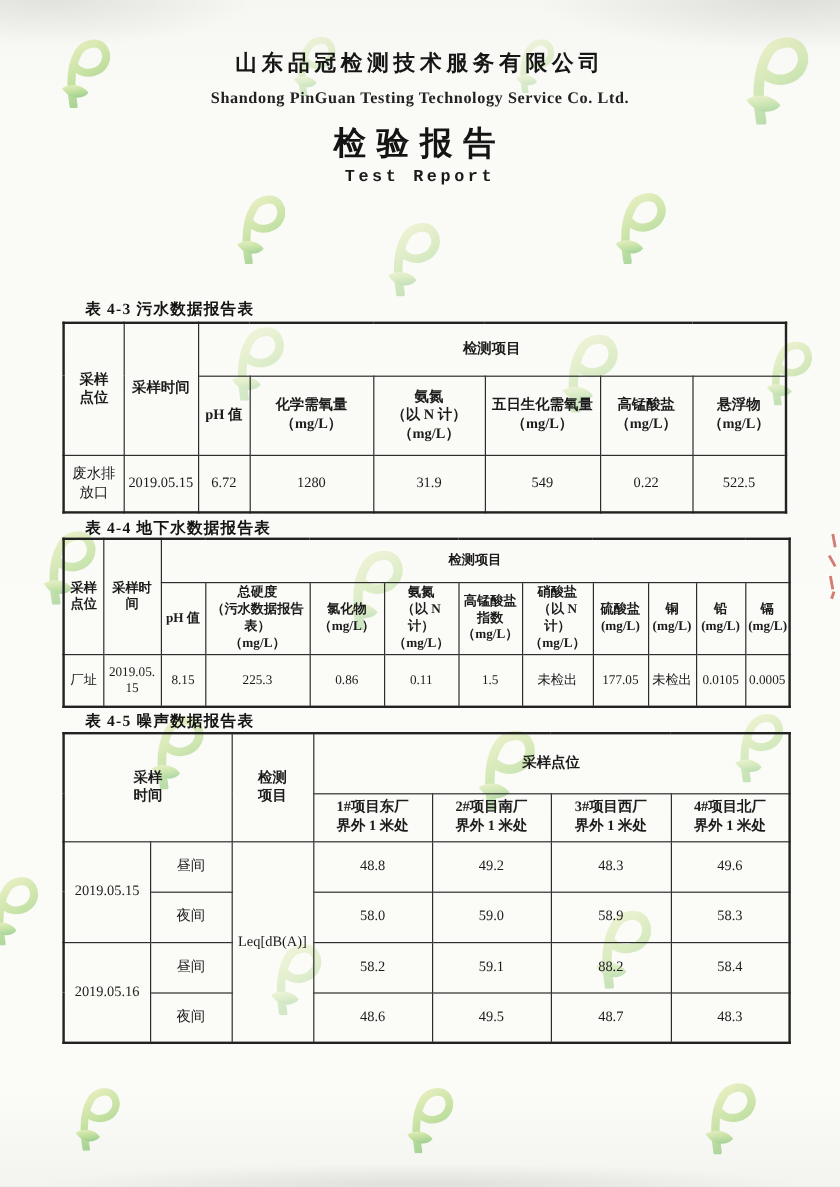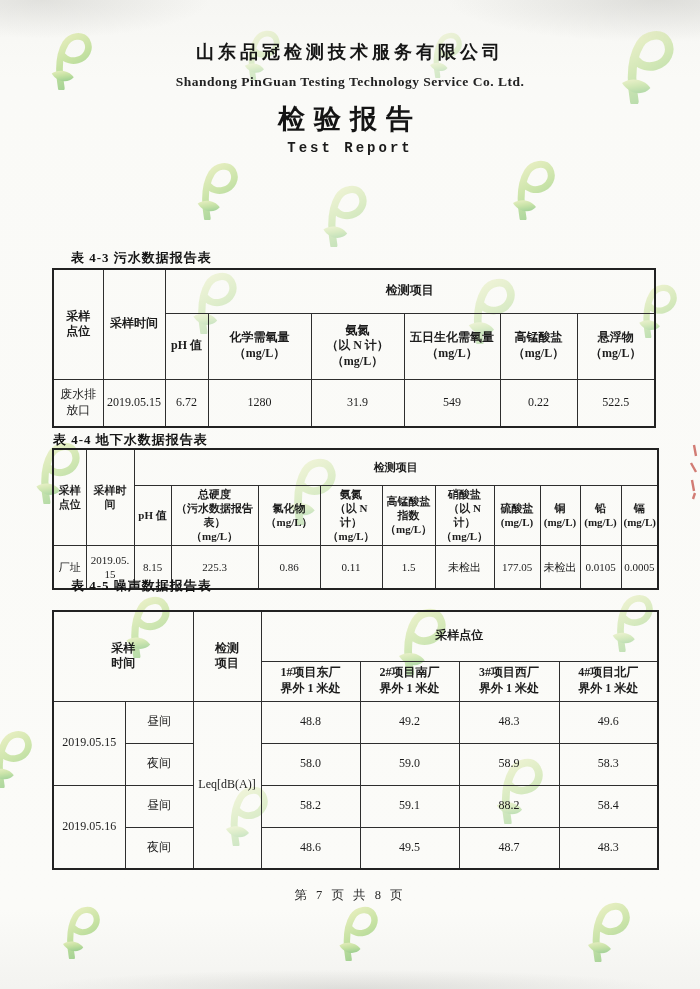--- a/index.html
+++ b/index.html
@@ -177,21 +177,21 @@
       <td>1280</td>
       <td>31.9</td>
       <td>549</td>
       <td>0.22</td>
       <td>522.5</td>
     </tr>
   </tbody>
     </table>
 
   
-  <div class="abs sec-title" style="left:53px;top:431px">表 4-4 地下水数据报告表</div>
+  <div class="abs sec-title" style="left:71px;top:431px">表 4-4 地下水数据报告表</div>
   <table class="t t44" style="left:52px;top:448px;width:605px">
     <colgroup>
         <col style="width:33px">
         <col style="width:48px">
         <col style="width:37px">
         <col style="width:87px">
         <col style="width:62px">
         <col style="width:62px">
         <col style="width:53px">
         <col style="width:59px">
@@ -245,21 +245,21 @@
       <td>未检出</td>
       <td>177.05</td>
       <td>未检出</td>
       <td>0.0105</td>
       <td>0.0005</td>
     </tr>
   </tbody>
     </table>
 
   
-  <div class="abs sec-title" style="left:71px;top:577px">表 4-5 噪声数据报告表</div>
+  <div class="abs sec-title" style="left:71px;top:592px">表 4-5 噪声数据报告表</div>
   <table class="t t45" style="left:52px;top:610px;width:605px">
     <colgroup>
         <col style="width:72px">
         <col style="width:68px">
         <col style="width:68px">
         <col style="width:99px">
         <col style="width:99px">
         <col style="width:100px">
         <col style="width:99px">
       </colgroup>
@@ -309,15 +309,14 @@
       <td>夜间</td>
       <td>48.6</td>
       <td>49.5</td>
       <td>48.7</td>
       <td>48.3</td>
     </tr>
   </tbody>
     </table>
 
   
-  <div class="abs ctr footer">第 7 页 共 8 页</div>
 
 </div>
 
 </body></html>

